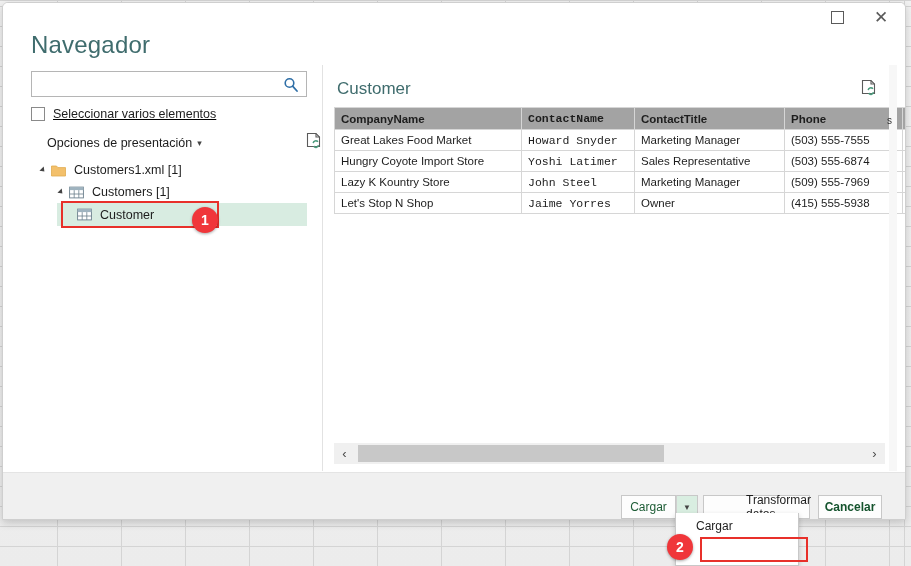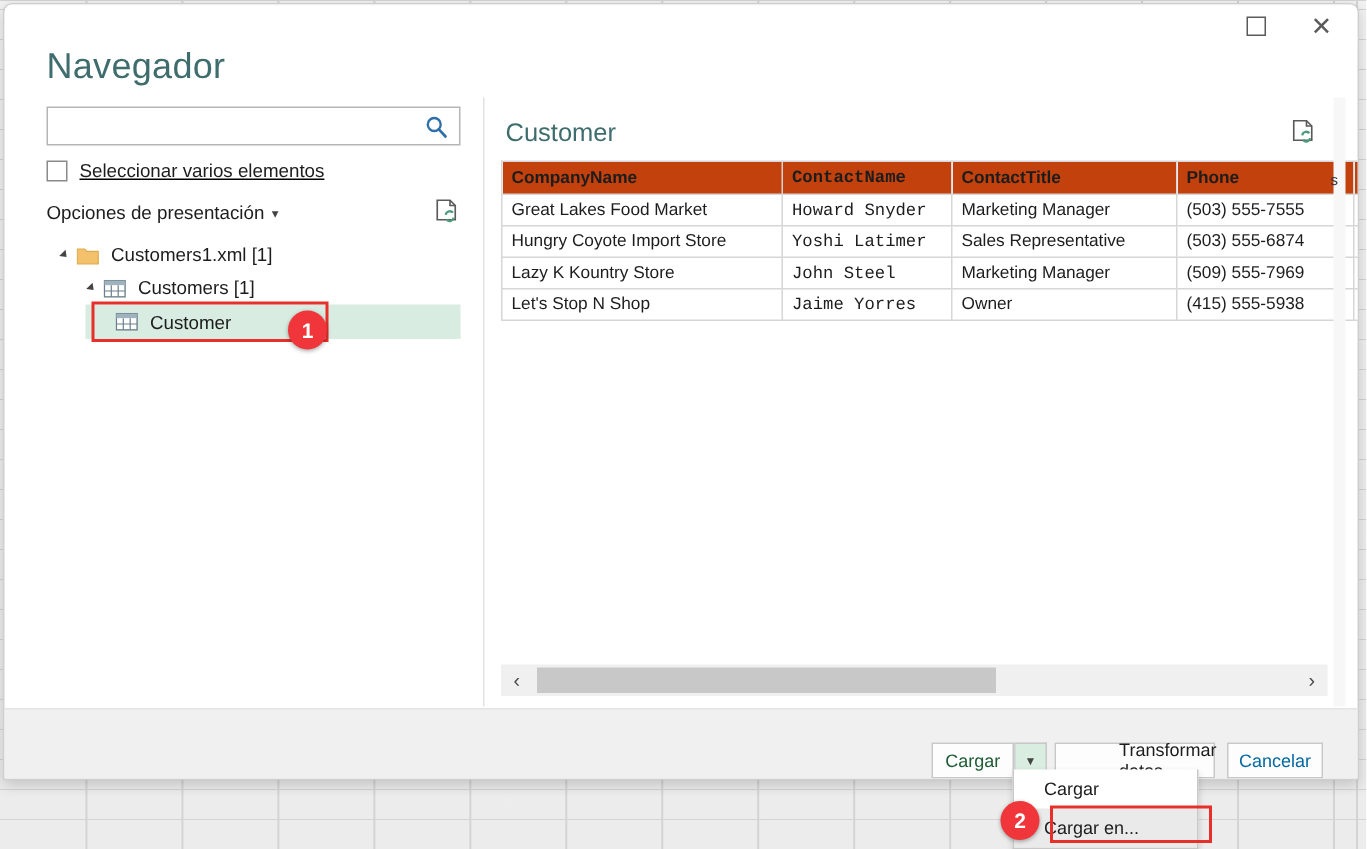--- a/index.html
+++ b/index.html
@@ -64,21 +64,21 @@
   }
   #search-icon{
     position:absolute;right:6px;top:4px;width:18px;height:18px;
     color:#2f6fa7;
   }
 
   .checkrow{position:absolute;left:0;top:36px;display:flex;align-items:center;gap:8px;text-decoration:underline;}
   .cbox{width:12px;height:12px;border:1px solid #8a8a8a;background:#fff;display:block;}
   .checkrow span.lbl{font-size:12.5px;color:#1d1d1d;}
 
-  .optionsrow{position:absolute;left:0;top:62px;width:276px;height:20px;}
+  .optionsrow{position:absolute;left:16px;top:62px;width:276px;height:20px;}
   #options-label{font-size:12.5px;color:#1d1d1d;}
   #options-caret{font-size:9px;color:#444;margin-left:5px;position:relative;top:-1px;}
   #refresh-doc-icon-left{position:absolute;right:0;top:-1px;}
 
   
   #tree{position:absolute;left:0;top:88px;width:278px;}
   .tnode{position:relative;height:22px;display:flex;align-items:center;font-size:12.5px;color:#1d1d1d;}
   .tnode.l1{padding-left:10px;}
   .tnode.l2{padding-left:28px;}
   .caret{
@@ -119,21 +119,21 @@
     position:absolute;left:334px;top:76px;
     font-size:17px;color:#3f6c6d;font-weight:400;
   }
   #refresh-doc-icon-right{position:absolute;left:858px;top:76px;}
 
   #preview-table{
     position:absolute;left:331px;top:104px;width:551px;
     border-collapse:collapse;table-layout:fixed;
   }
   #preview-table th{
-    background:#c2410c;border:1px solid #d6d6d6;
+    background:#a3a3a3;border:1px solid #d6d6d6;
     font-size:11.5px;font-weight:bold;color:#1d1d1d;
     text-align:left;padding:4px 6px;height:13px;
     overflow:hidden;white-space:nowrap;
   }
   #preview-table td{
     background:#ffffff;border:1px solid #d6d6d6;
     font-size:11.5px;color:#1d1d1d;
     text-align:left;padding:3px 6px;height:14px;
     overflow:hidden;white-space:nowrap;
   }
@@ -171,21 +171,21 @@
     background:#fdfdfd;border:1px solid #c8c8c8;
     font-family:"Liberation Sans", sans-serif;font-size:12px;color:#1d5c35;
     display:flex;align-items:center;justify-content:center;cursor:default;
   }
   #btn-cargar{left:618px;top:22px;width:55px;height:24px;}
   #btn-cargar-caret{
     left:673px;top:22px;width:22px;height:24px;
     background:#d9eee1;border-left:1px solid #cfcfcf;color:#444;font-size:8px;
   }
   #btn-transformar{left:700px;top:22px;width:107px;height:24px;color:#1d1d1d;padding-left:44px;}
-  #btn-cancelar{left:815px;top:22px;width:64px;height:24px;color:#0369a1;}
+  #btn-cancelar{left:815px;top:22px;width:64px;height:24px;color:#14532d;font-weight:bold;}
 
   
   #cargar-menu{
     position:absolute;left:675px;top:513px;width:124px;height:53px;
     background:#ffffff;border:1px solid #c8c8c8;border-top:0;
     box-shadow:0 2px 5px rgba(0,0,0,.18);
     box-sizing:border-box;z-index:30;
   }
   .menuitem{
     height:26px;display:flex;align-items:center;padding-left:20px;
@@ -355,16 +355,15 @@
     <div class="btn" id="btn-cargar-caret">▼</div>
     <div class="btn" id="btn-transformar">Transformar datos</div>
     <div class="btn" id="btn-cancelar">Cancelar</div>
   </div>
 
   <div class="badge" id="badge-1">1</div>
 </div>
 
 <div id="cargar-menu">
   <div class="menuitem">Cargar</div>
-  <div class="menuitem sel">Cargar en...</div>
 </div>
 <div id="cargar-en-hl"></div>
 <div class="badge" id="badge-2">2</div>
 
 </body></html>

